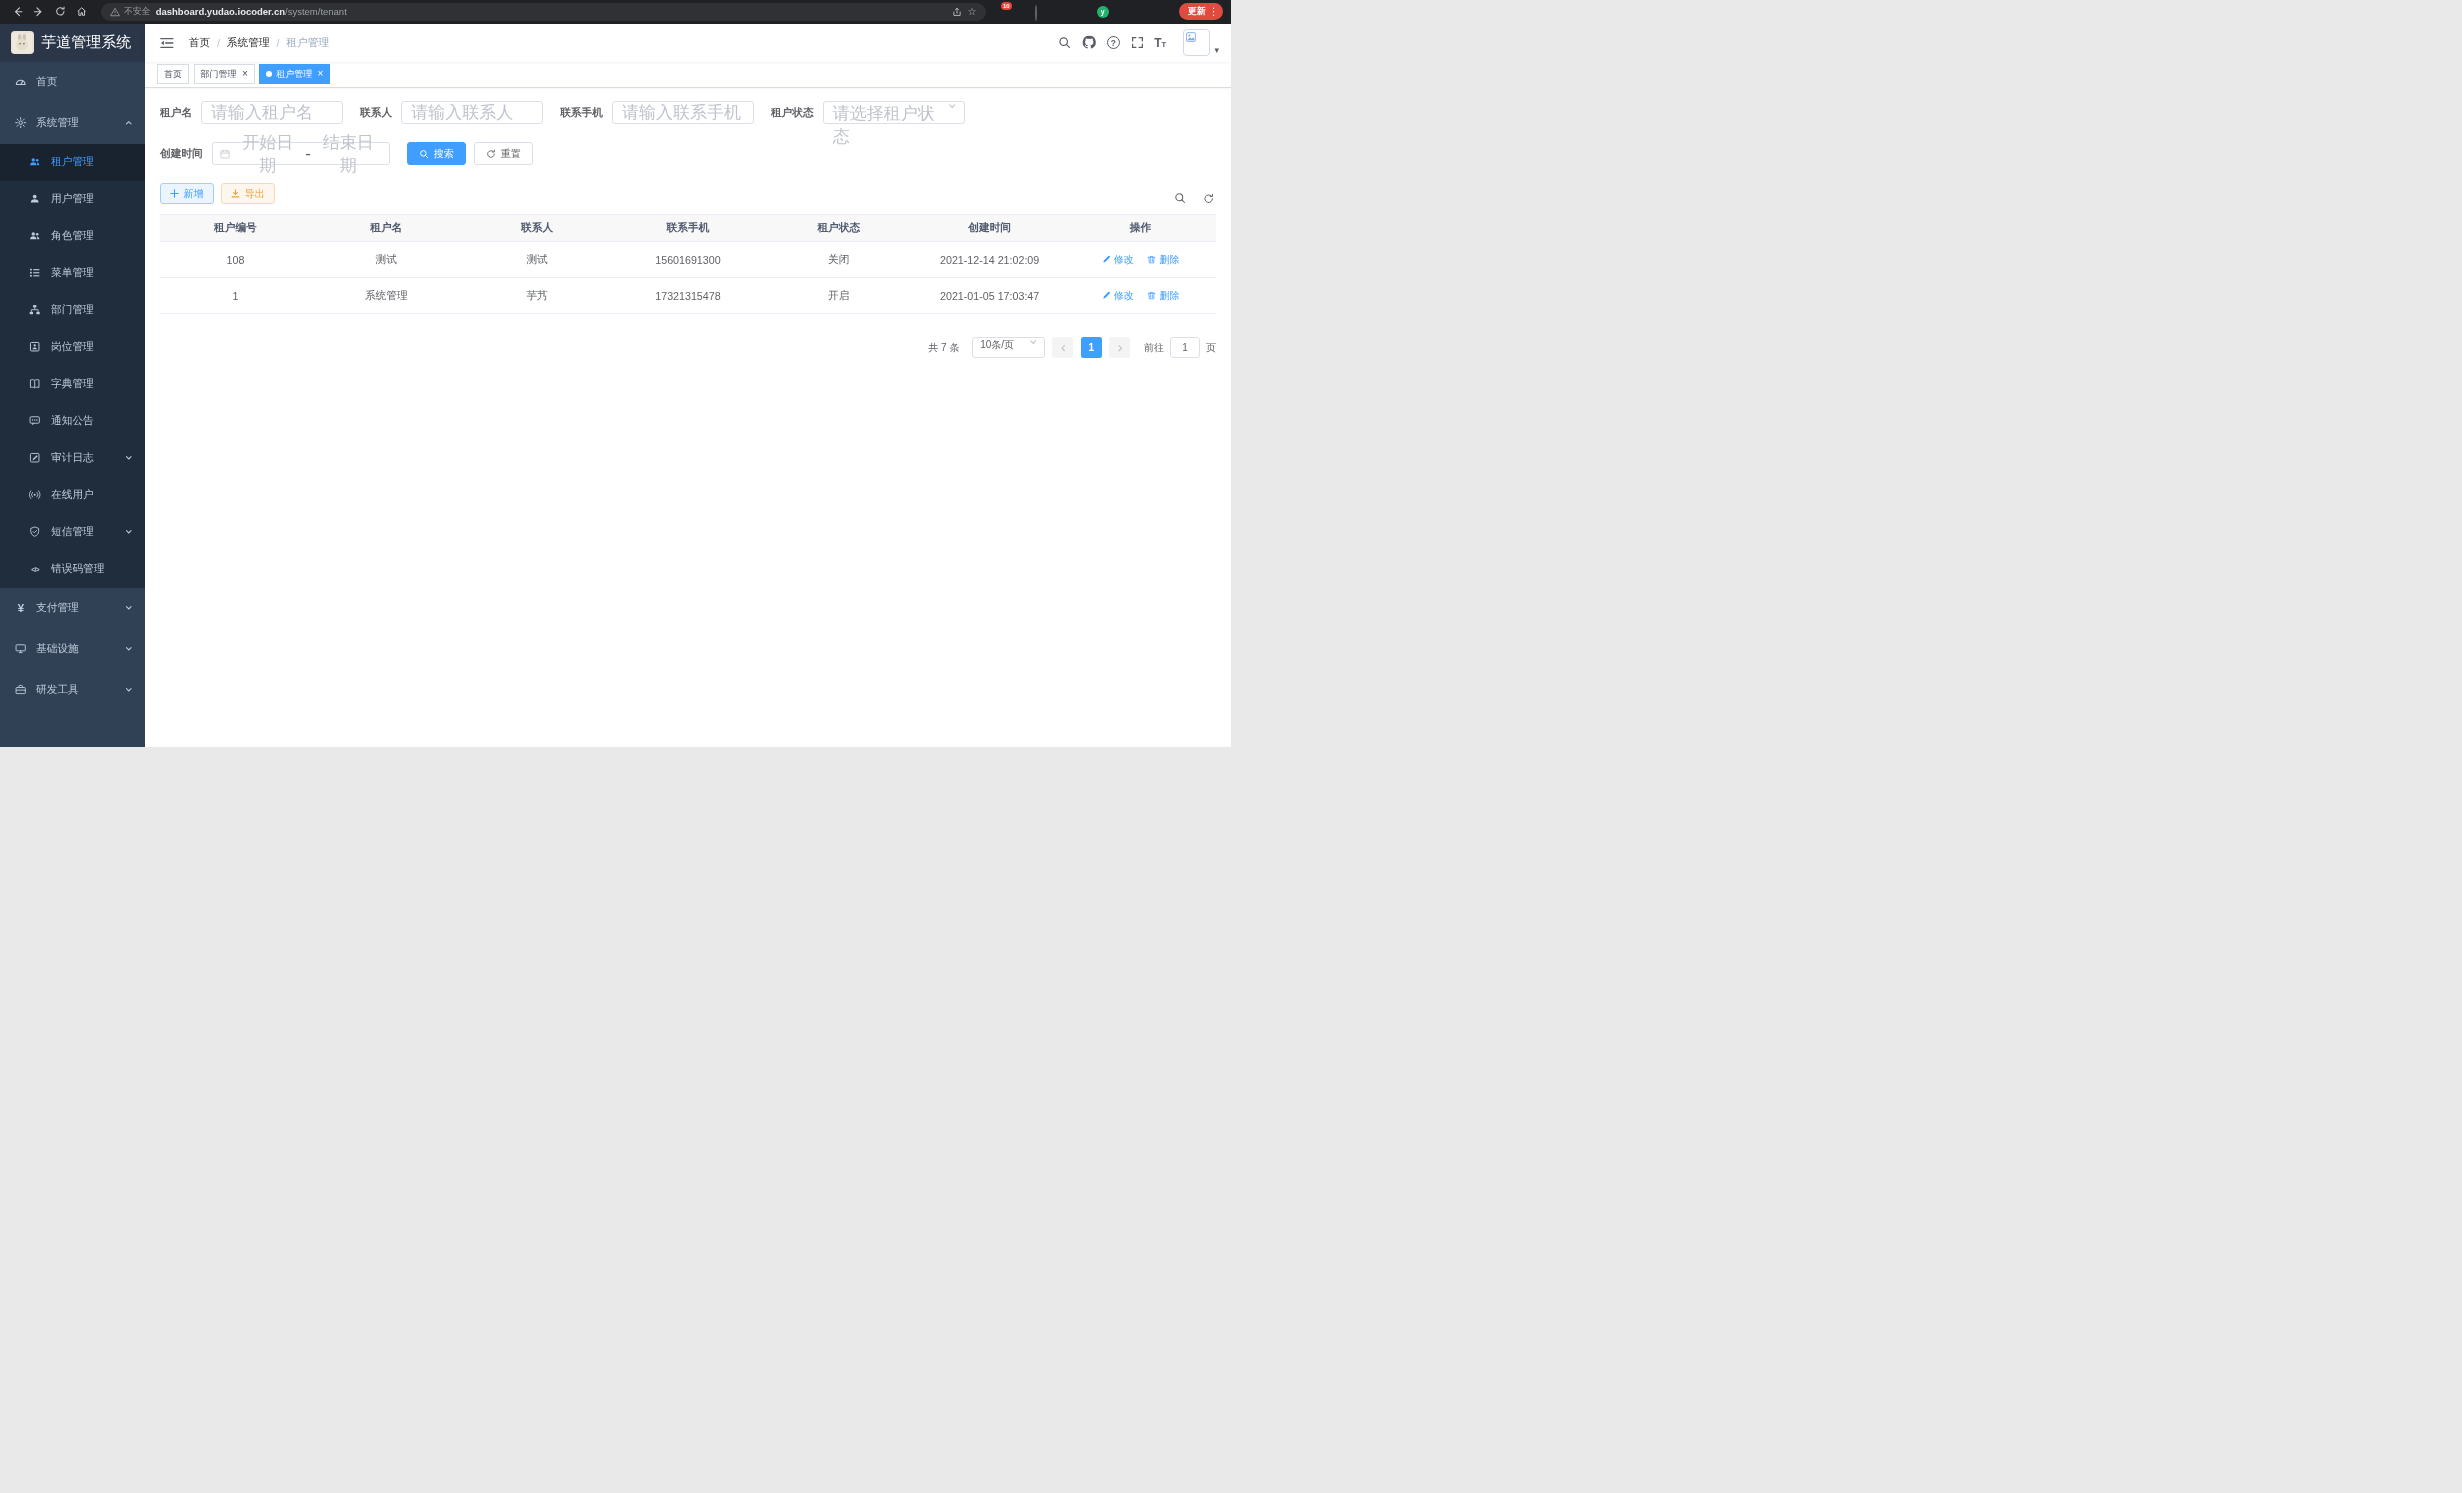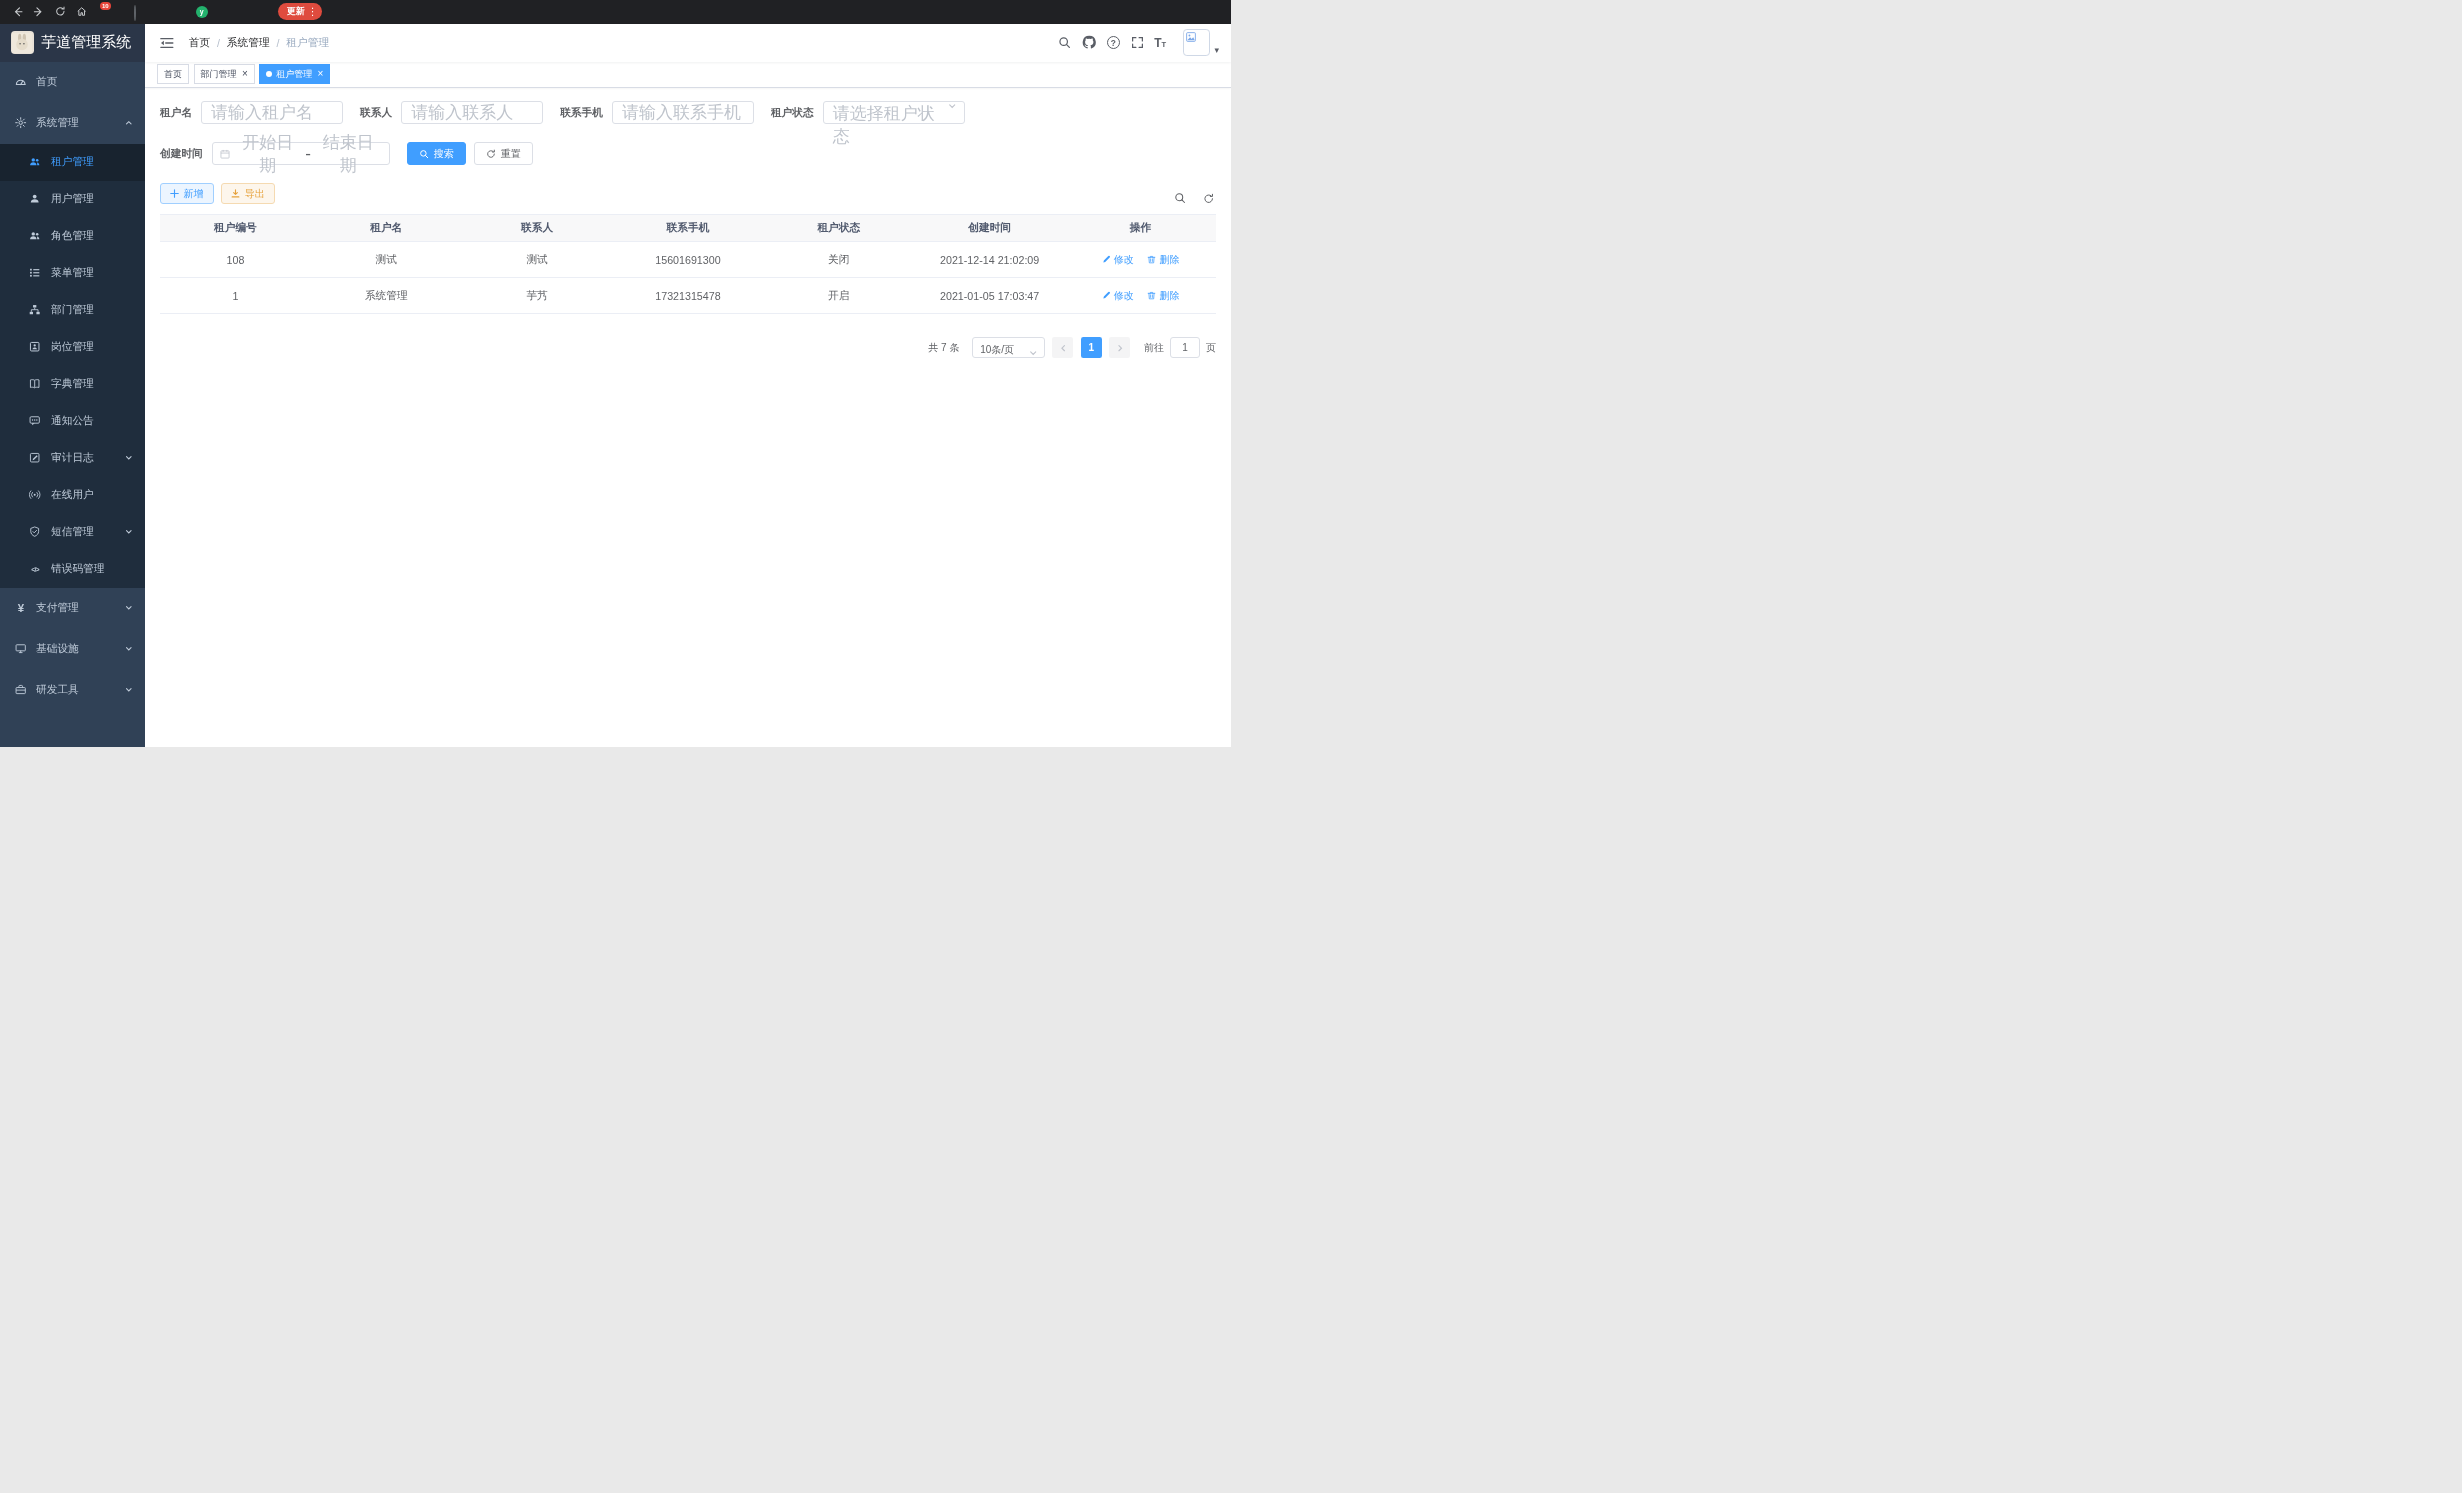--- a/index.html
+++ b/index.html
@@ -97,21 +97,21 @@
   
   table.grid{width:100%;border-collapse:collapse;font-size:10.7px;color:#606266;table-layout:fixed}
   .grid th{background:#f8f8f9;color:#515a6e;font-weight:700;height:27px;border-top:0.8px solid #ebeef5;border-bottom:0.8px solid #ebeef5;text-align:center;font-size:10.7px}
   .grid td{height:36px;border-bottom:0.8px solid #ebeef5;text-align:center}
   .op-link{color:#409eff;font-size:10px;display:inline-flex;align-items:center;gap:3px;margin:0 6.9px;cursor:pointer;text-decoration:none}
   .op-link .b-ic{display:flex}
 
   
   .pager{display:flex;justify-content:flex-end;align-items:center;margin-top:23px;font-size:10px;color:#606266;gap:7.6px}
   .pg-total{margin-right:4.6px}
-  .pg-size{width:73px;height:21px;border:0.8px solid #dcdfe6;border-radius:3px;display:flex;align-items:flex-end;padding:0 6px 0 7.6px;color:#606266;cursor:pointer;background:#fff}
+  .pg-size{width:73px;height:21px;border:0.8px solid #dcdfe6;border-radius:3px;display:flex;align-items:flex-start;padding:0 6px 0 7.6px;color:#606266;cursor:pointer;background:#fff}
   .pg-size .sel-text{flex:1;font-size:10px}
   .pg-btn{width:21px;height:21px;border-radius:2.3px;background:#f4f4f5;display:flex;align-items:center;justify-content:center;color:#c0c4cc;cursor:pointer;border:none}
   .pg-page{width:21px;height:21px;border-radius:2.3px;background:#409eff;color:#fff;display:flex;align-items:center;justify-content:center;font-size:10px;font-weight:700;cursor:pointer}
   .pg-goto{display:flex;align-items:center;gap:6px;margin-left:6px}
   .pg-input{width:30px;height:21px;border:0.8px solid #dcdfe6;border-radius:3px;text-align:center;font-size:10px;color:#606266;outline:none}
 </style>
 </head>
 <body>
 
 <div class="screen">
@@ -129,20 +129,41 @@
     </div>
     <div class="nav-ic">
       <svg width="10.7" height="10.7" viewBox="0 0 16 16">
           <path d="M13.5 8a5.5 5.5 0 1 1-1.7-4M13.5 1.5v3h-3" stroke="currentColor" stroke-width="1.5" fill="none" stroke-linecap="round"></path>
         </svg>
     </div>
     <div class="nav-ic">
       <svg width="11.4" height="11.4" viewBox="0 0 16 16">
           <path d="M2.5 7.5 8 2.5l5.5 5M4 7v6h3v-3.5h2V13h3V7" stroke="currentColor" stroke-width="1.4" fill="none" stroke-linejoin="round"></path>
         </svg>
+    </div>
+    <div class="omnibox">
+      <span class="warn-label">
+        <span style="display:flex">
+          <svg width="10" height="10" viewBox="0 0 16 16">
+              <path d="M8 2 L15 14 H1 Z" stroke="currentColor" stroke-width="1.3" fill="none" stroke-linejoin="round"></path>
+              <path d="M8 6.5v3.2M8 11.6v.9" stroke="currentColor" stroke-width="1.3"></path>
+            </svg>
+        </span>
+        <span>不安全</span>
+      </span>
+      <span class="url">
+        <span class="host">dashboard.yudao.iocoder.cn</span>
+        <span class="path">/system/tenant</span>
+      </span>
+      <span class="omni-ic">
+        <svg width="10" height="10" viewBox="0 0 16 16">
+            <path d="M8 10V2M5.5 4.5 8 2l2.5 2.5M3 8v5.5h10V8" stroke="currentColor" stroke-width="1.4" fill="none" stroke-linecap="round" stroke-linejoin="round"></path>
+          </svg>
+      </span>
+      <span class="omni-ic">☆</span>
     </div>
     <div class="ext-row">
       <span class="ext">
         <span class="c-circle" style="background:#8a8f98"></span>
         <span class="badge">10</span>
       </span>
       <span class="ext"><span class="c-diamond" style="background:#1a73e8"></span></span>
       <span class="ext"><span class="c-circle" style="background:#3c4043;border:1.5px solid #5f6368"></span></span>
       <span class="ext"><span class="c-circle" style="background:#4a4d52"></span></span>
       <span class="ext"><span class="c-circle" style="background:#15a05a"></span></span>

